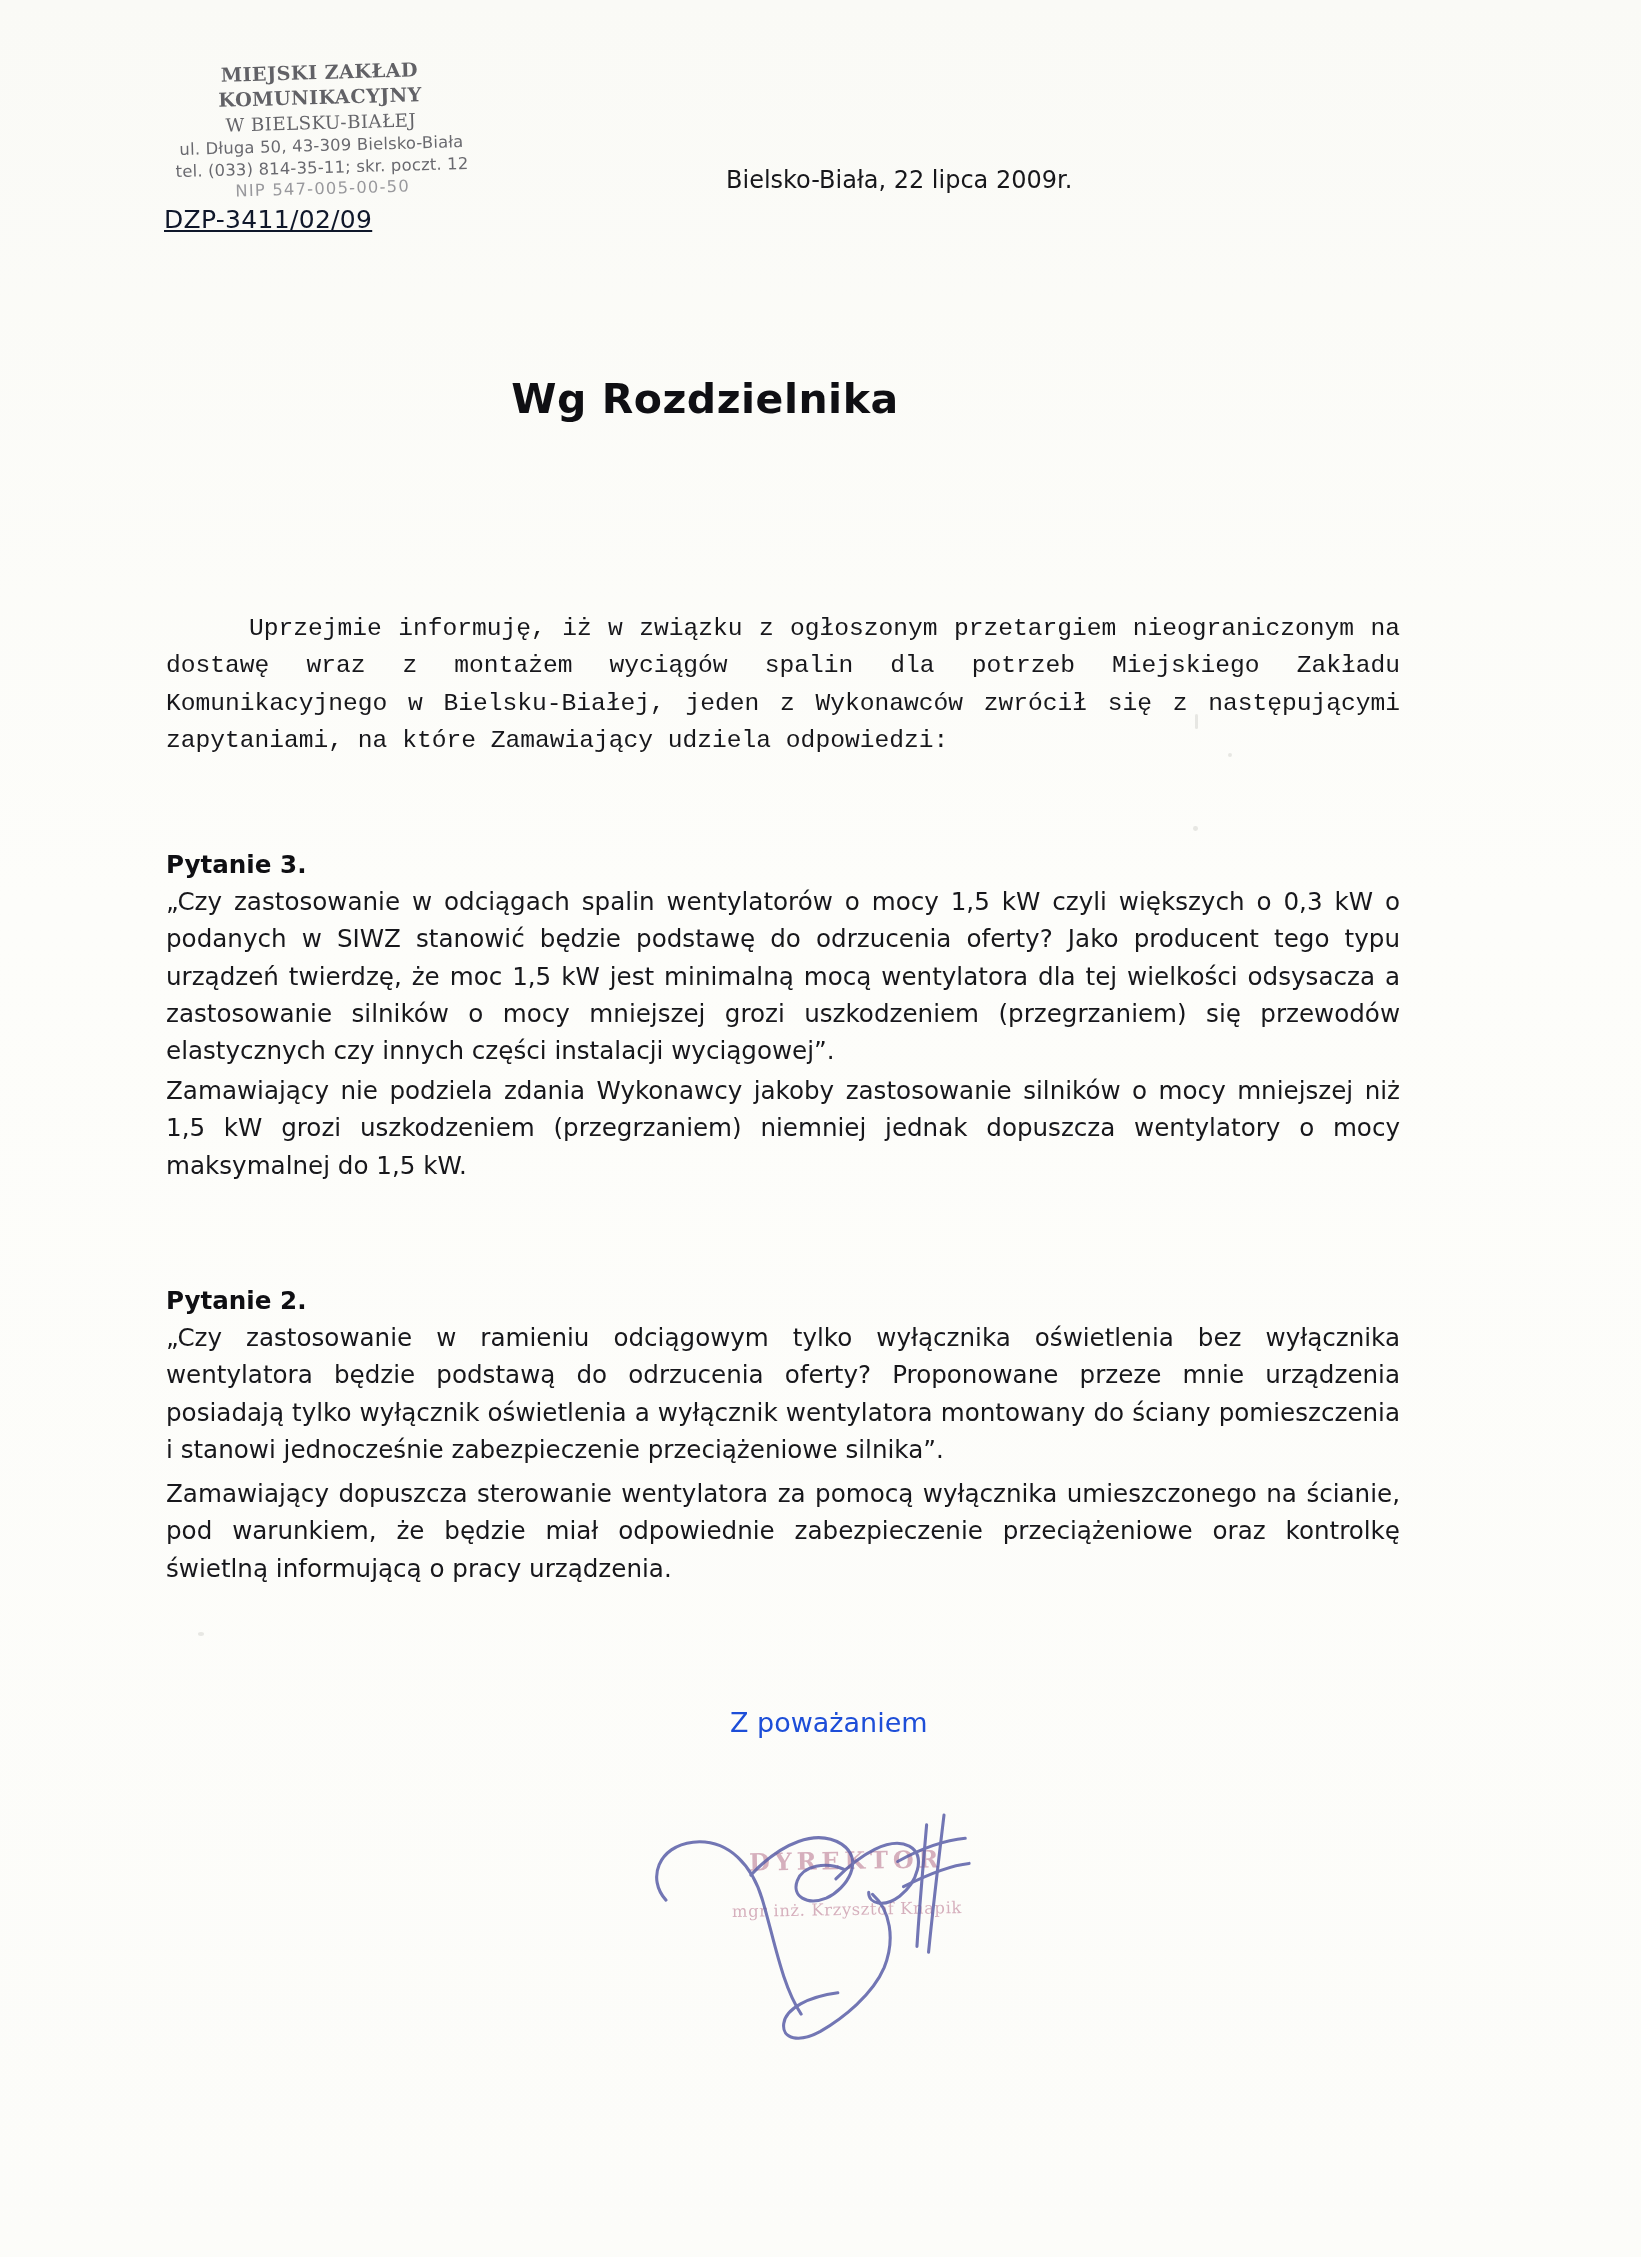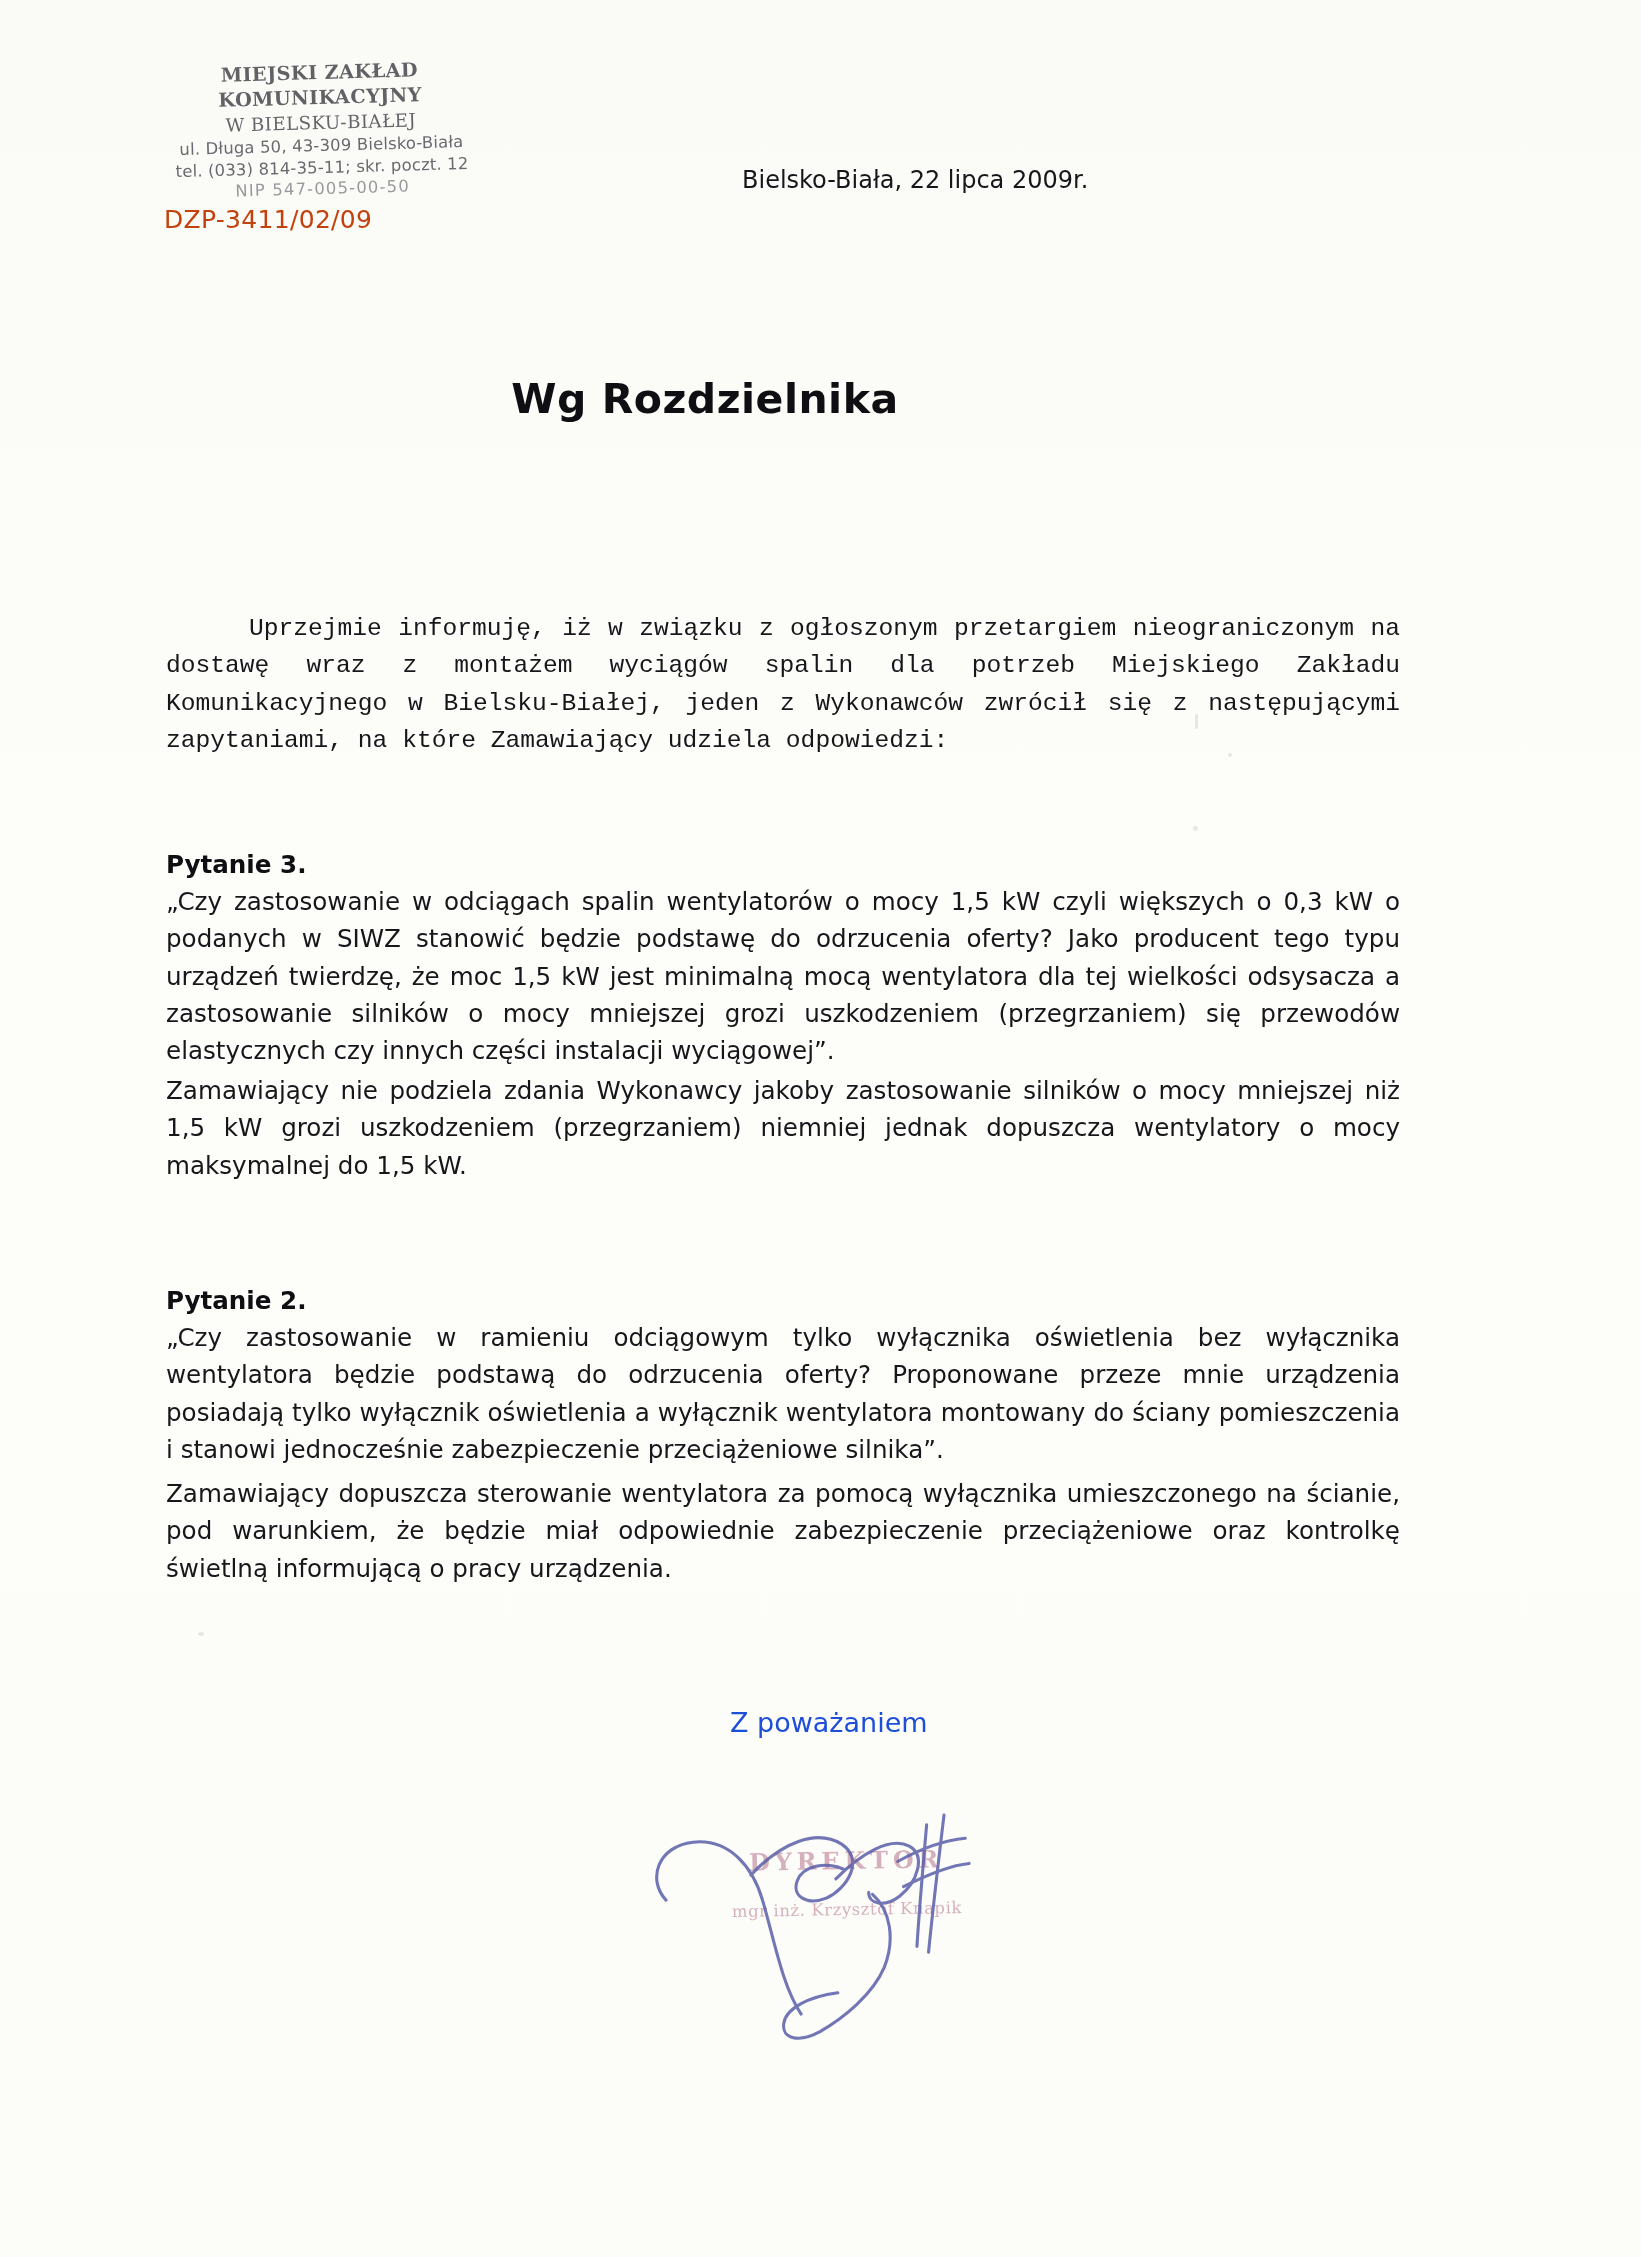--- a/index.html
+++ b/index.html
@@ -74,28 +74,29 @@
     color: #6a6a72;
     opacity: 0.8;
   }
 
   
   .refno {
     position: absolute;
     left: 164px;
     top: 205px;
     font-size: 25px;
-    color: #c2410c;
+    color: #0f172a;
     letter-spacing: 0.3px;
+    text-decoration: underline;
   }
 
   
   .placedate {
     position: absolute;
-    left: 742px;
+    left: 726px;
     top: 166px;
     font-size: 24px;
     color: #17171b;
   }
 
   
   .addressee {
     position: absolute;
     left: 0;
     top: 375px;

